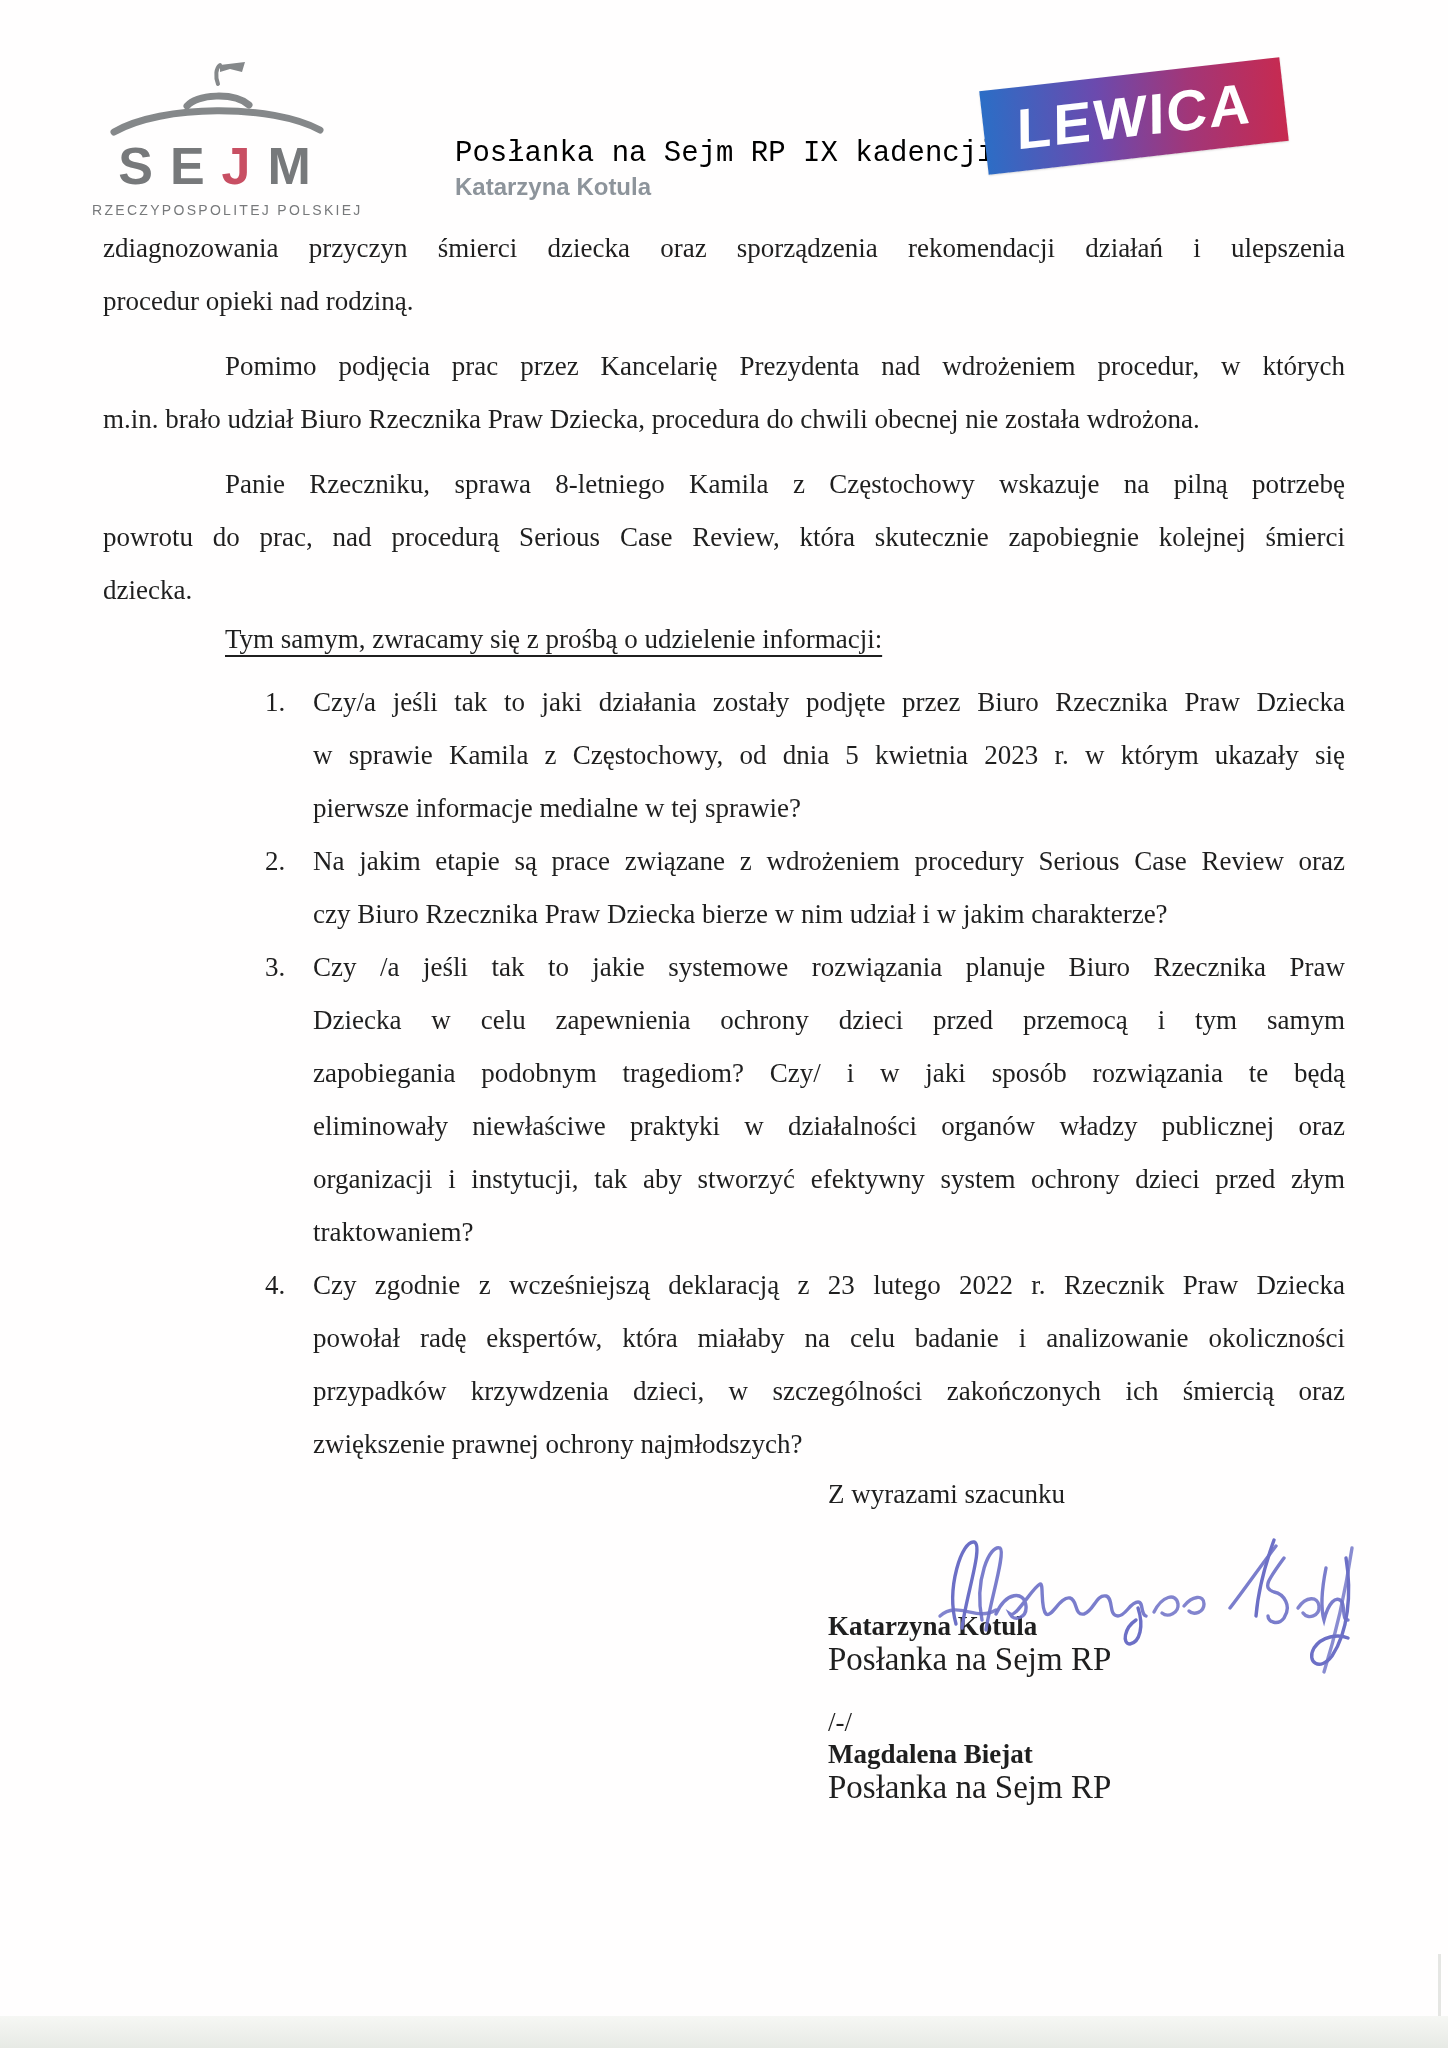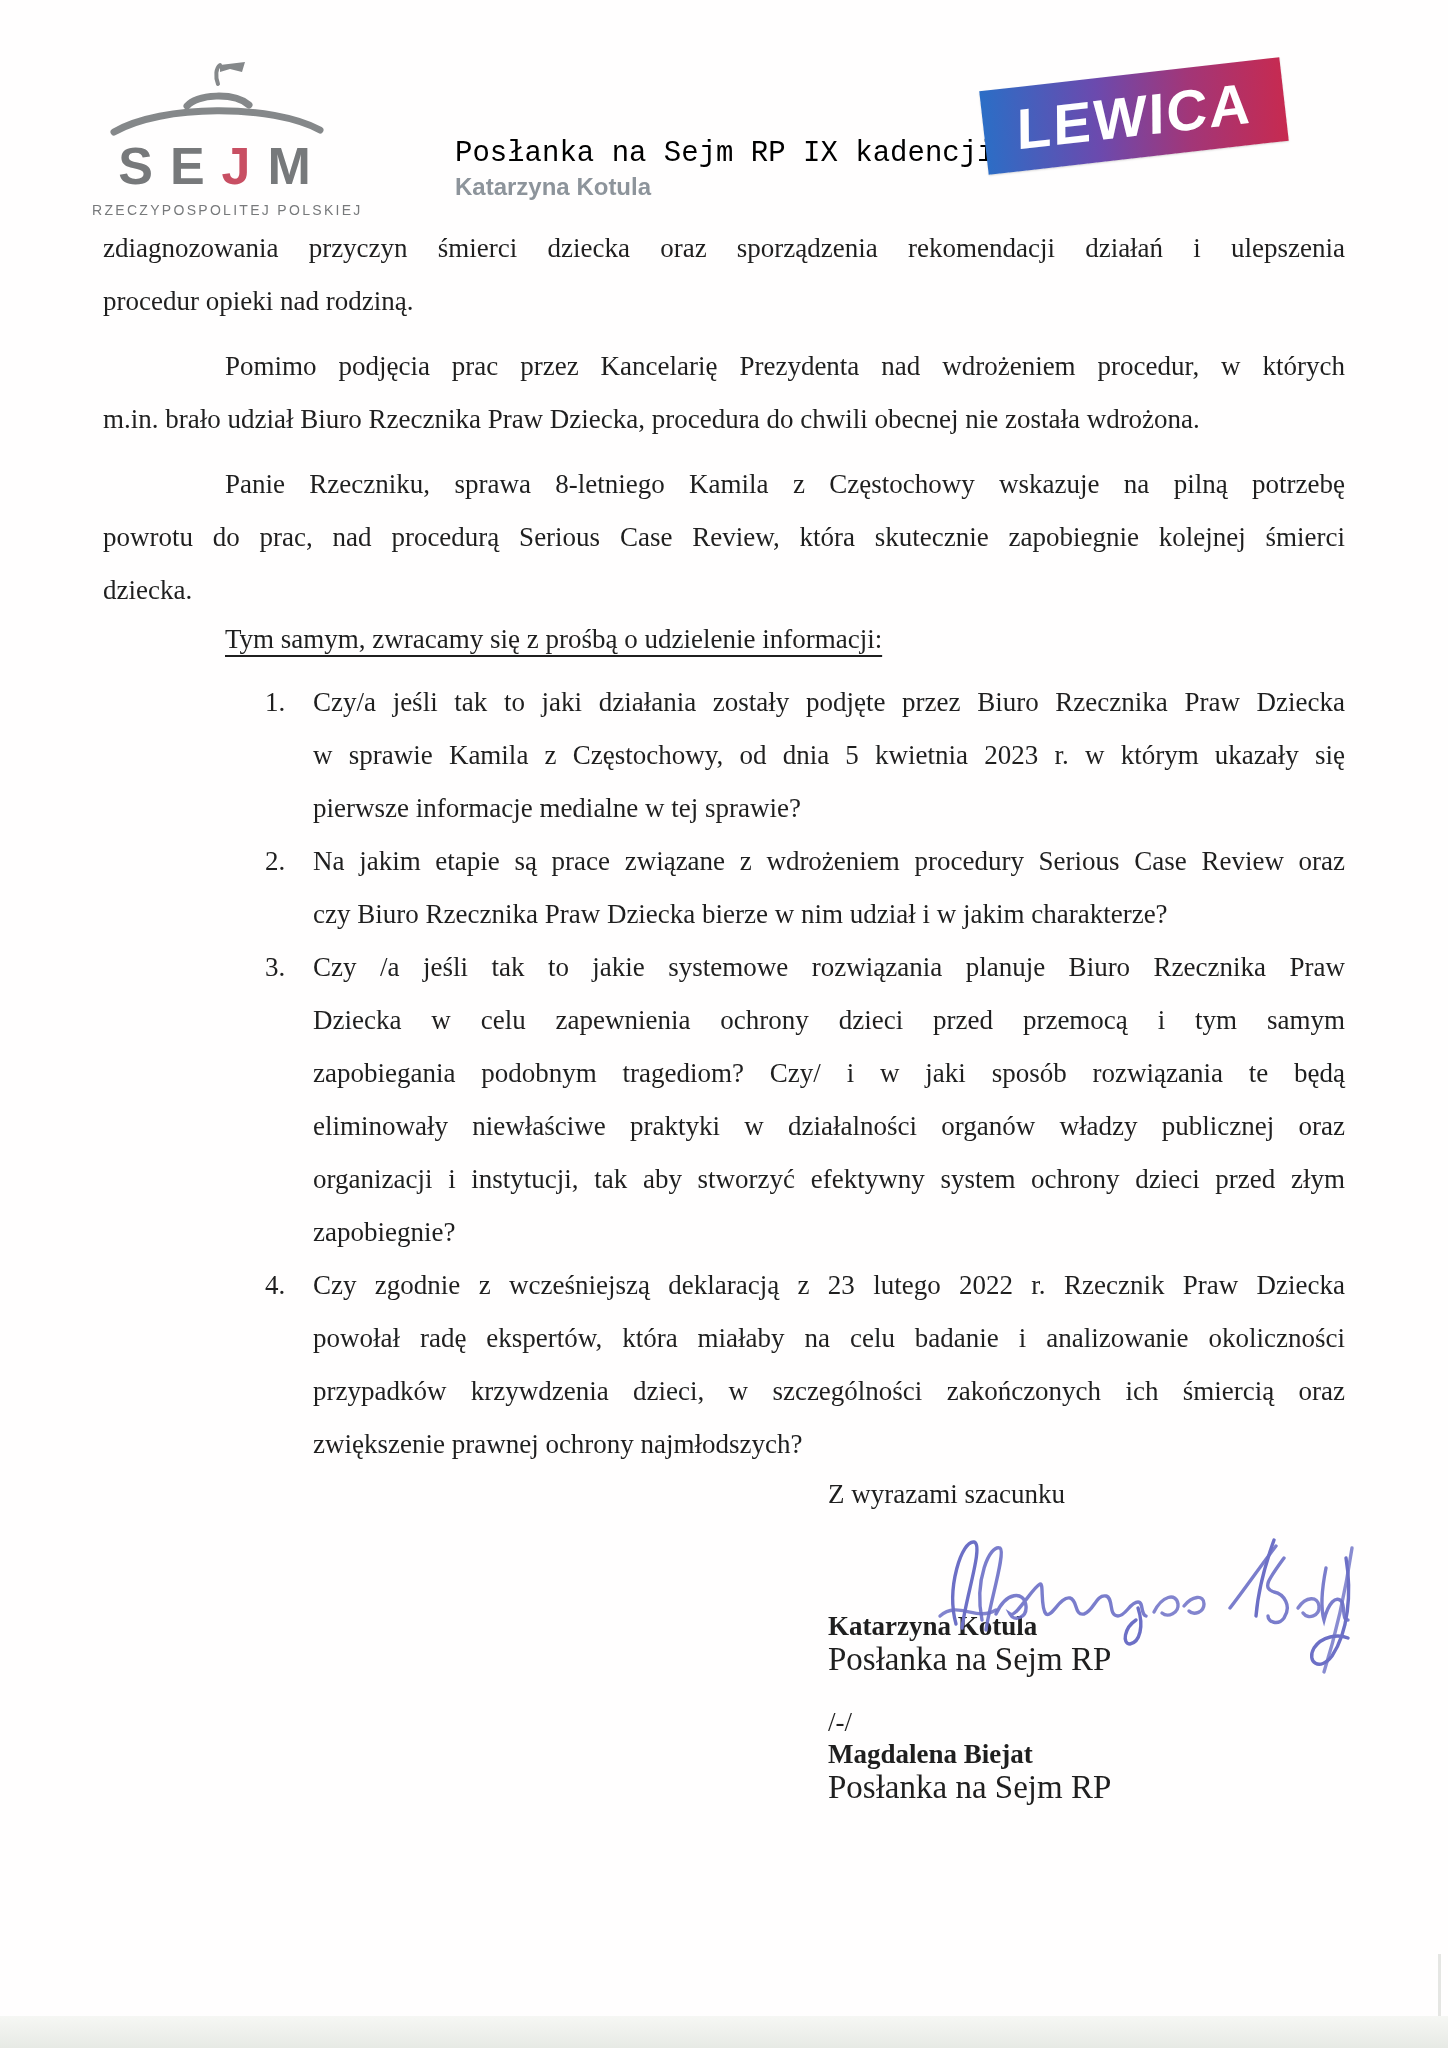--- a/index.html
+++ b/index.html
@@ -116,21 +116,21 @@
         <div class="line j first">Na jakim etapie są prace związane z wdrożeniem procedury Serious Case Review oraz</div>
         <div class="line">czy Biuro Rzecznika Praw Dziecka bierze w nim udział i w jakim charakterze?</div>
       </div>
       <div class="list-item">
         <span class="num">3.</span>
         <div class="line j first">Czy /a jeśli tak to jakie systemowe rozwiązania planuje Biuro Rzecznika Praw</div>
         <div class="line j">Dziecka w celu zapewnienia ochrony dzieci przed przemocą i tym samym</div>
         <div class="line j">zapobiegania podobnym tragediom? Czy/ i w jaki sposób rozwiązania te będą</div>
         <div class="line j">eliminowały niewłaściwe praktyki w działalności organów władzy publicznej oraz</div>
         <div class="line j">organizacji i instytucji, tak aby stworzyć efektywny system ochrony dzieci przed złym</div>
-        <div class="line">zapobiegnie?</div>
+        <div class="line">traktowaniem?</div>
       </div>
       <div class="list-item">
         <span class="num">4.</span>
         <div class="line j first">Czy zgodnie z wcześniejszą deklaracją z 23 lutego 2022 r. Rzecznik Praw Dziecka</div>
         <div class="line j">powołał radę ekspertów, która miałaby na celu badanie i analizowanie okoliczności</div>
         <div class="line j">przypadków krzywdzenia dzieci, w szczególności zakończonych ich śmiercią oraz</div>
         <div class="line">zwiększenie prawnej ochrony najmłodszych?</div>
       </div>
     </div>
 

